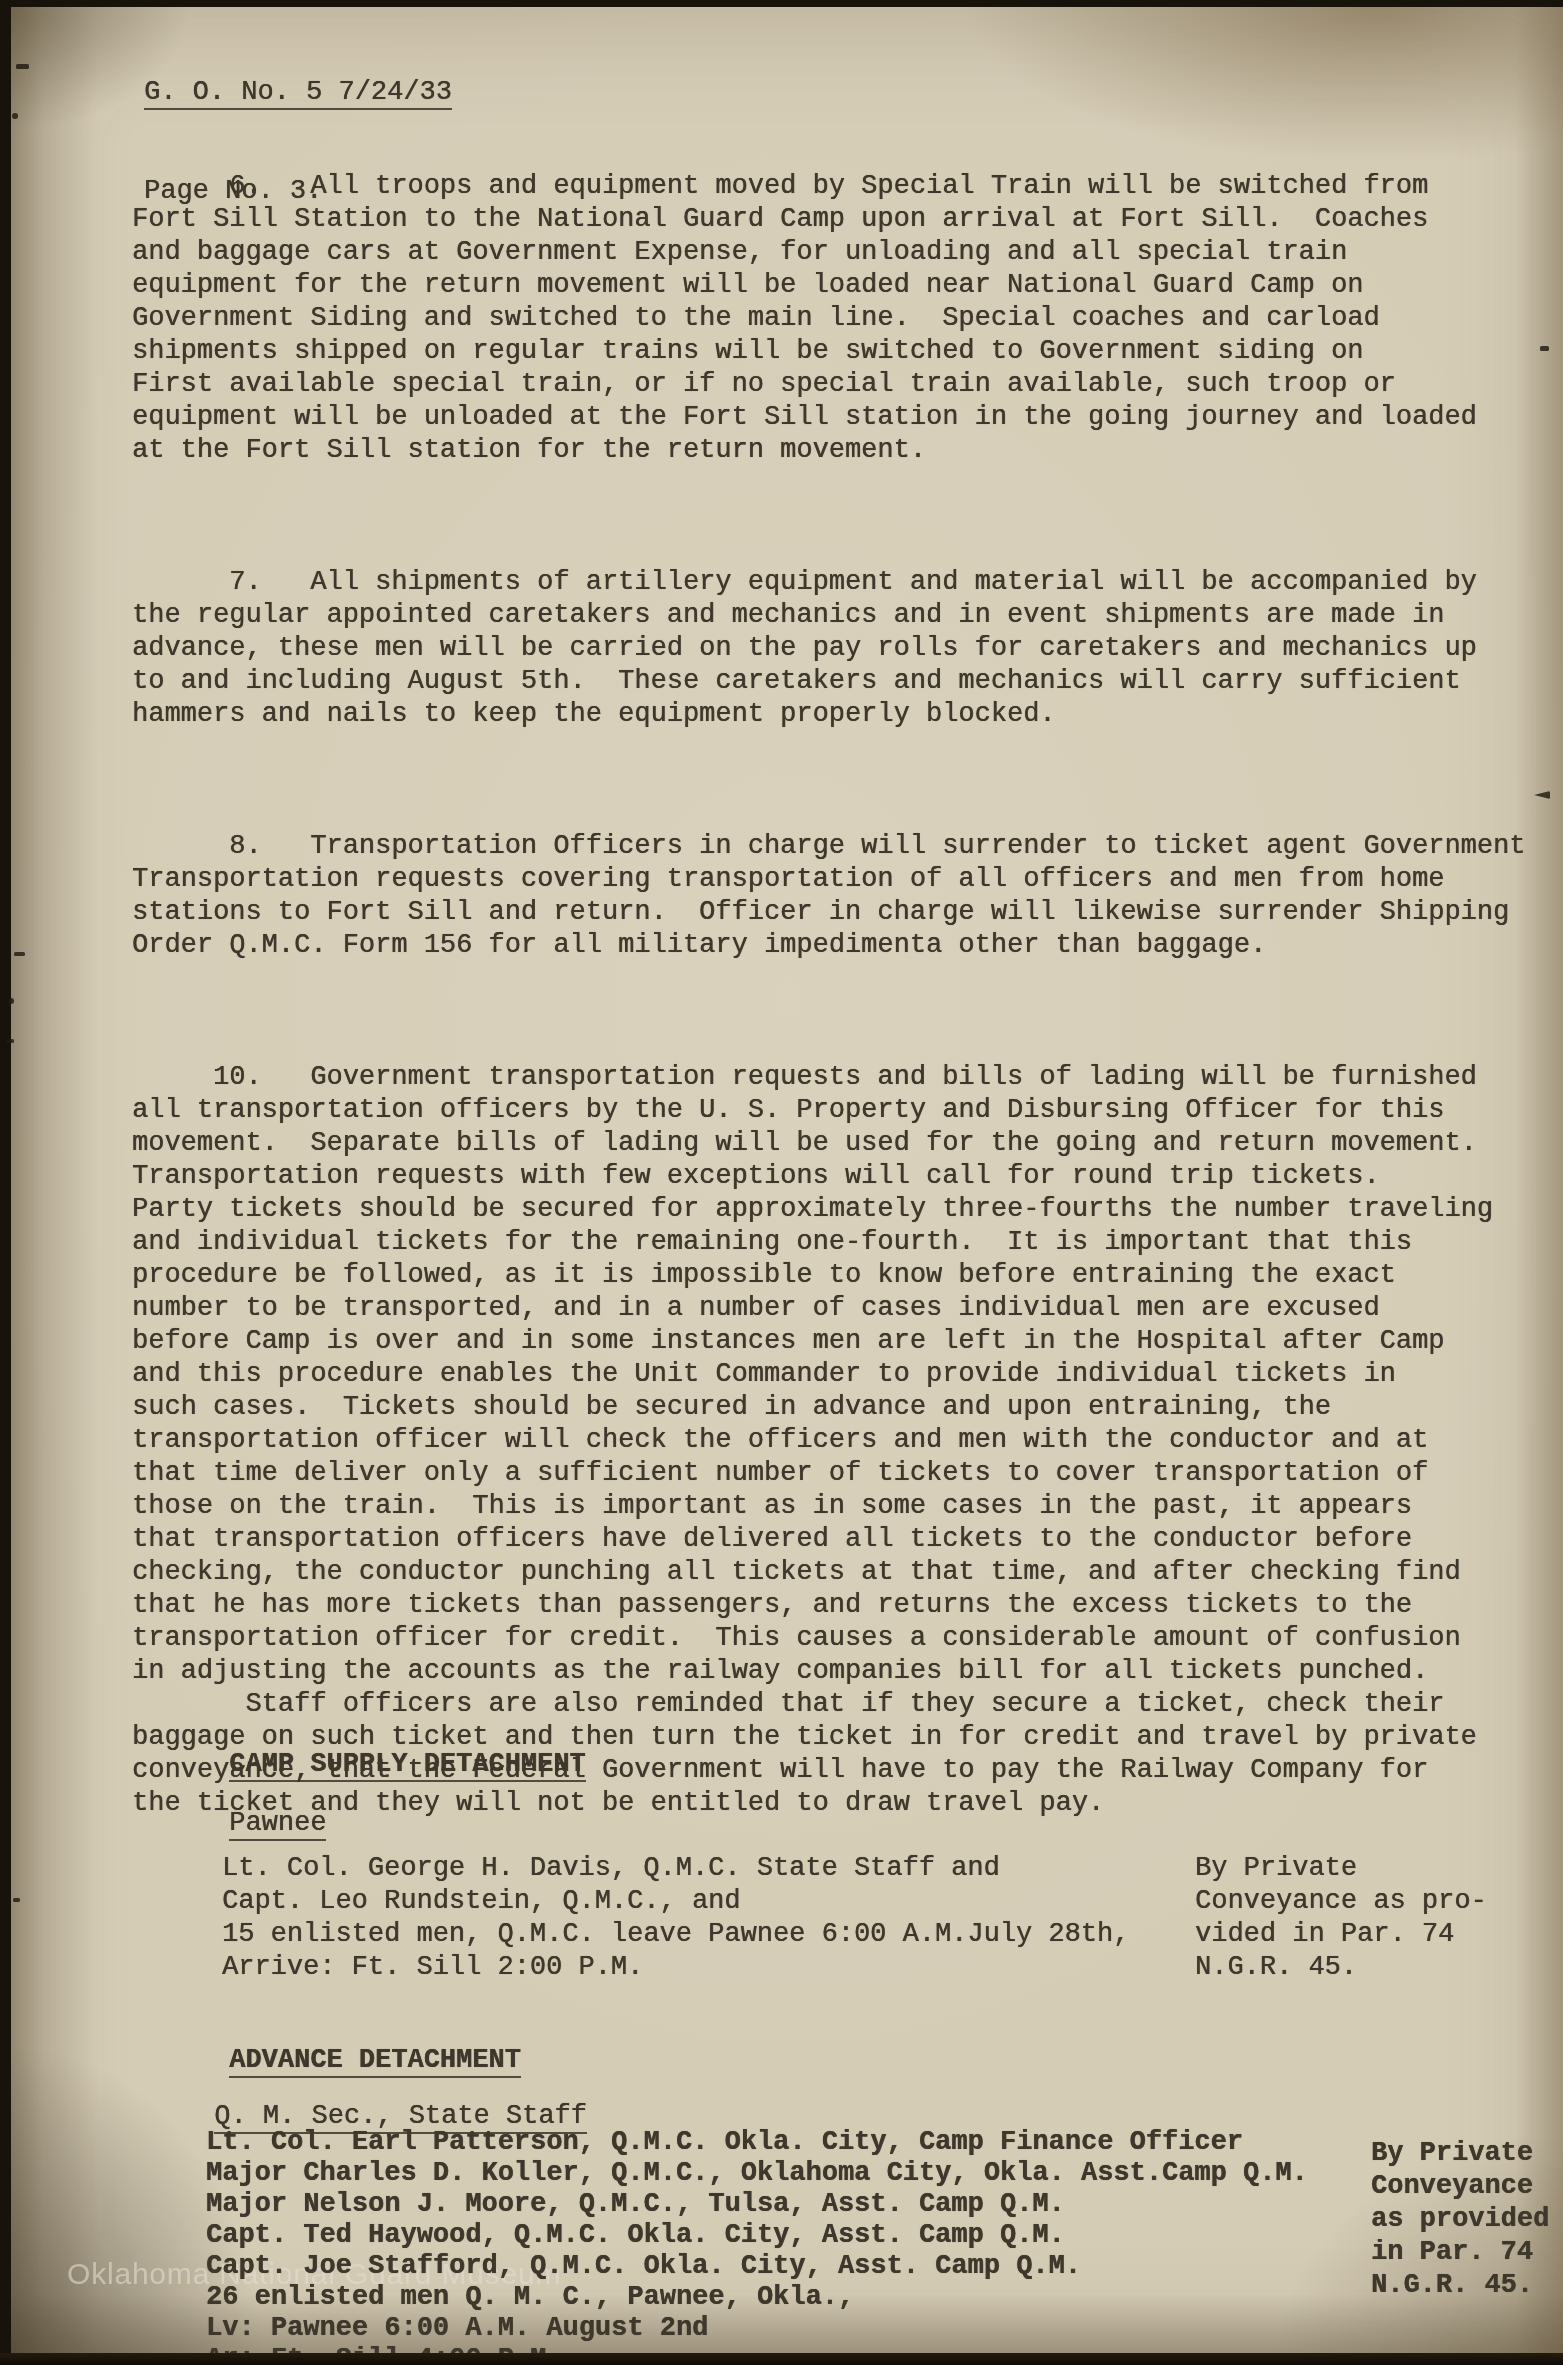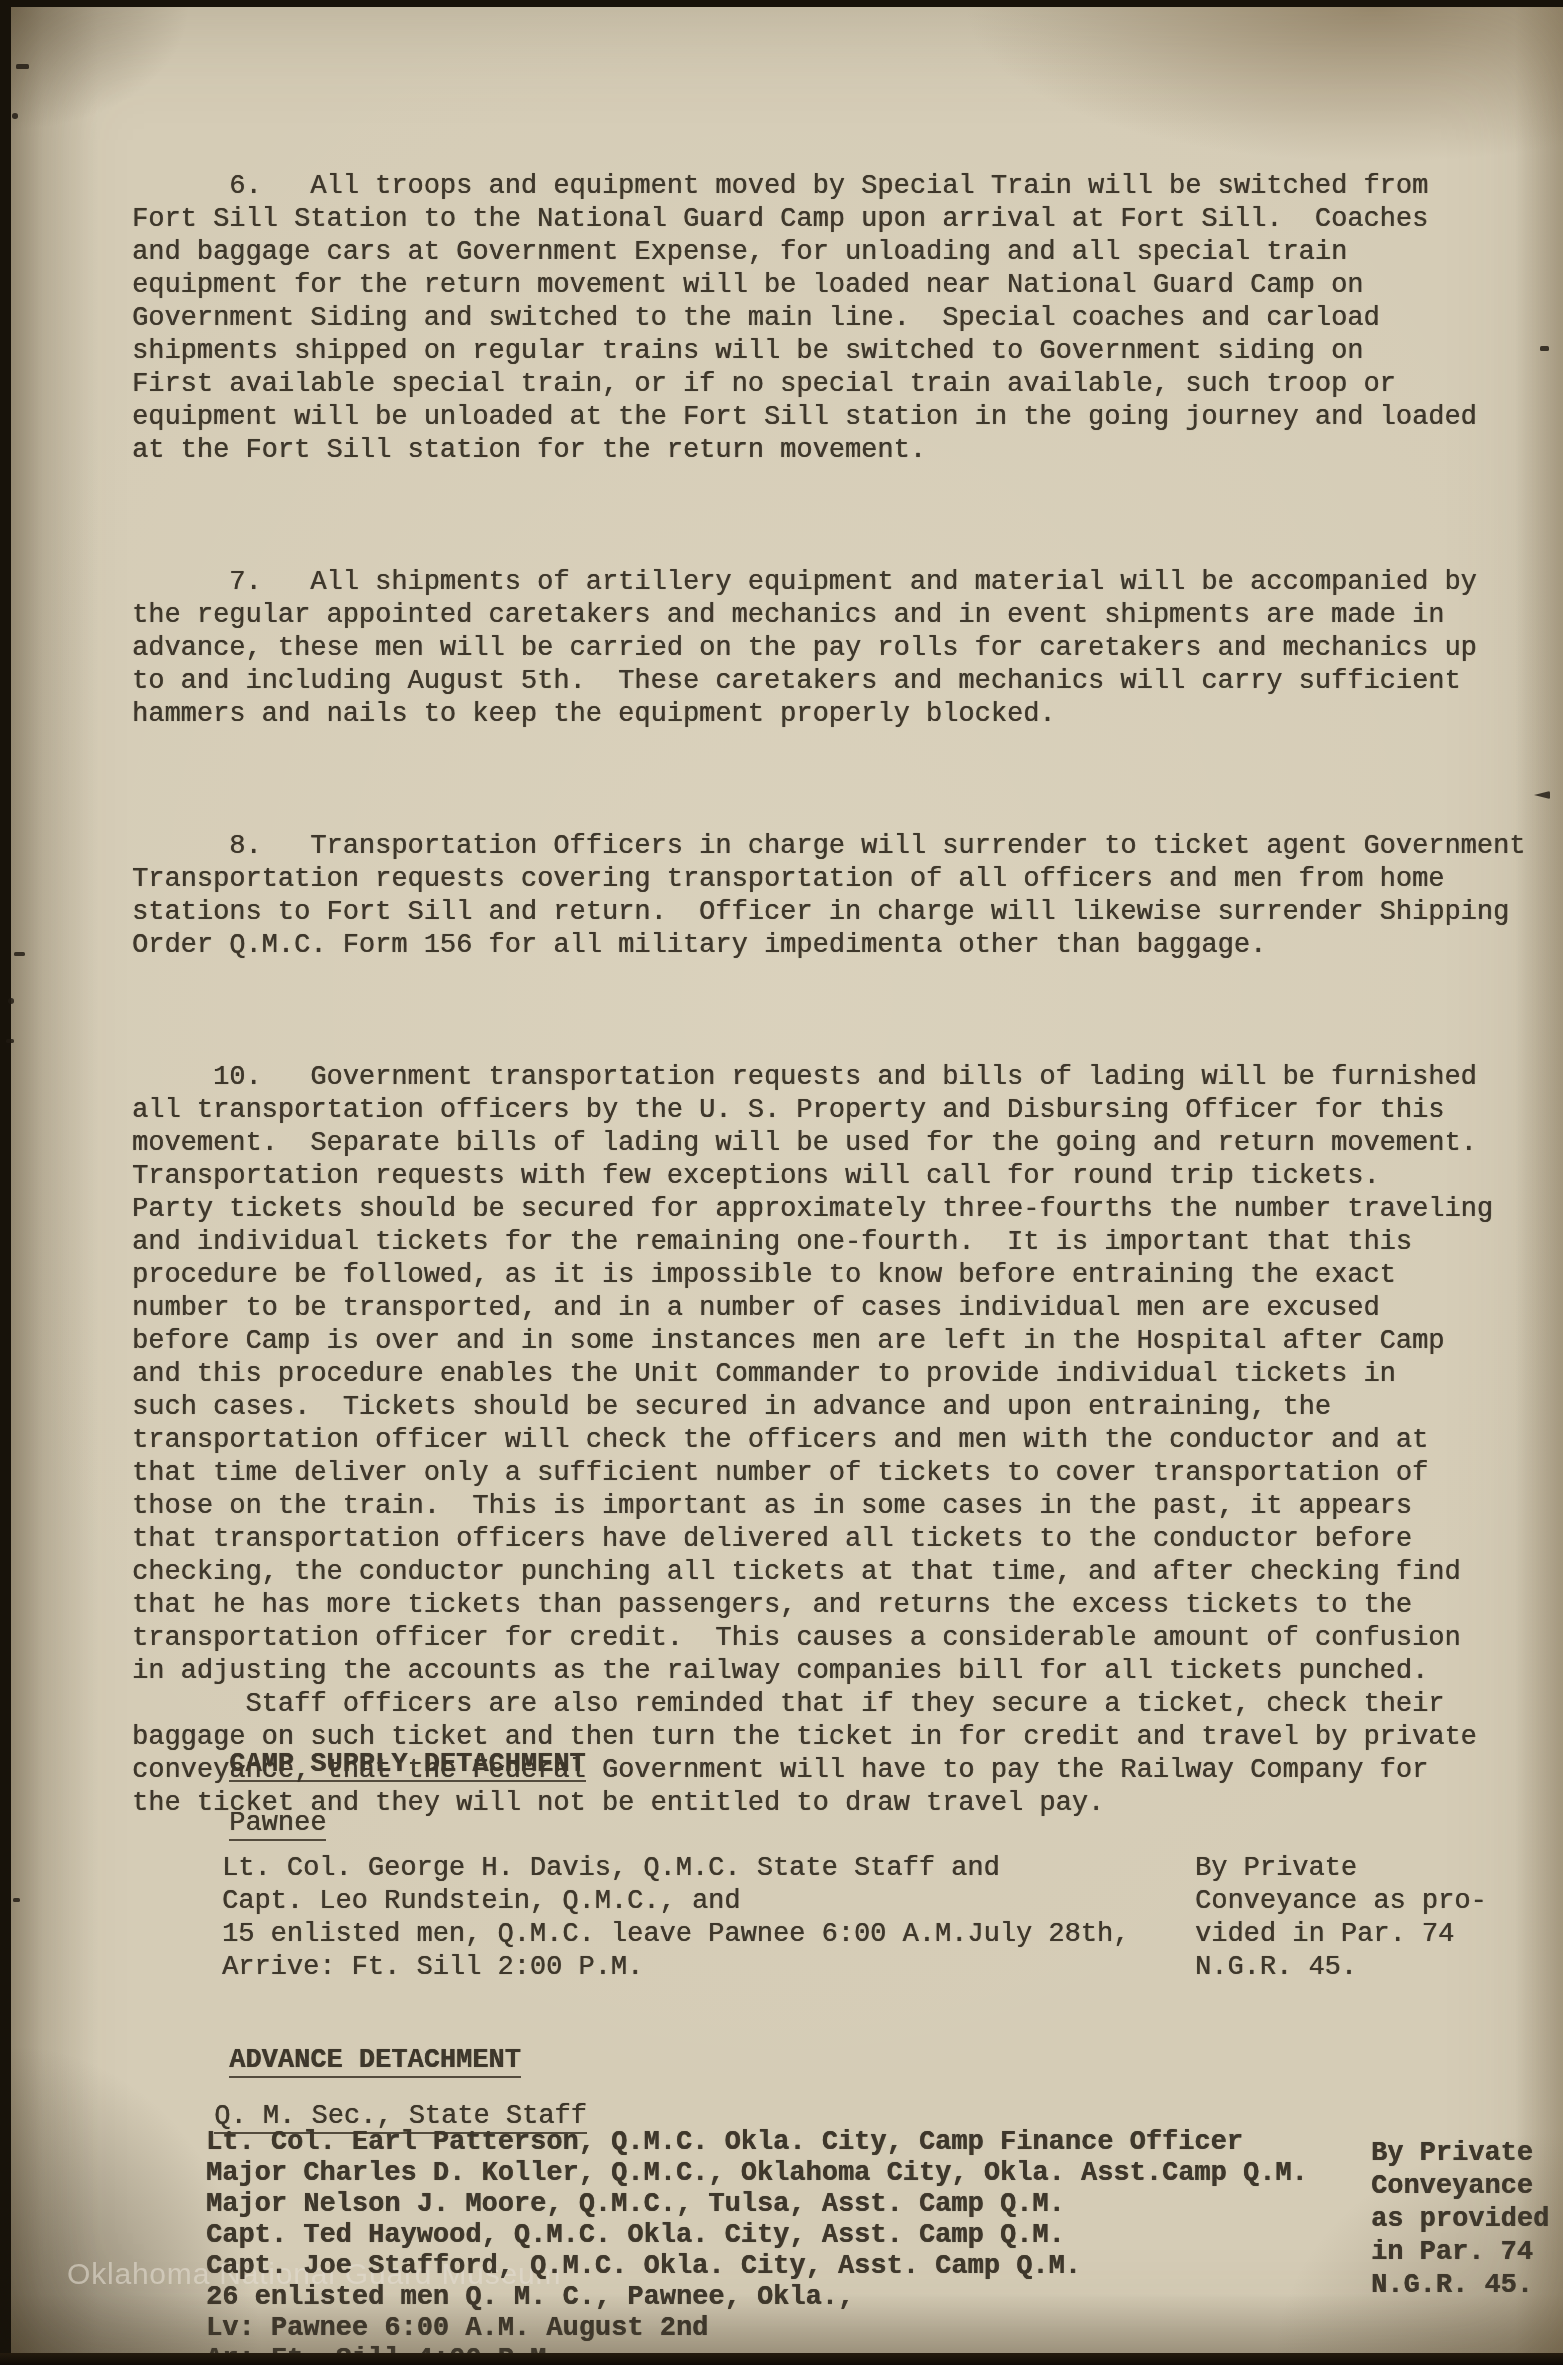--- a/index.html
+++ b/index.html
@@ -58,20 +58,24 @@
   .m7 { left:1540px; top:346px; width:8.7px; height:4.8px; }
   .m8 { left:12.7px; top:1898px; width:7.2px; height:4px; }
 </style>
 </head>
 <body>
 
 <div class="photo">
 
   <div class="paper">
 
+    <div class="ink" style="left:133px; top:3.2px;">
+      <div><span class="ul">G. O. No. 5 7/24/33</span></div>
+      <div>Page No. 3.</div>
+    </div>
 
     <div class="ink" style="left:121px; top:97px;">
       <div class="para">      6.   All troops and equipment moved by Special Train will be switched from
 Fort Sill Station to the National Guard Camp upon arrival at Fort Sill.  Coaches
 and baggage cars at Government Expense, for unloading and all special train
 equipment for the return movement will be loaded near National Guard Camp on
 Government Siding and switched to the main line.  Special coaches and carload
 shipments shipped on regular trains will be switched to Government siding on
 First available special train, or if no special train available, such troop or
 equipment will be unloaded at the Fort Sill station in the going journey and loaded

